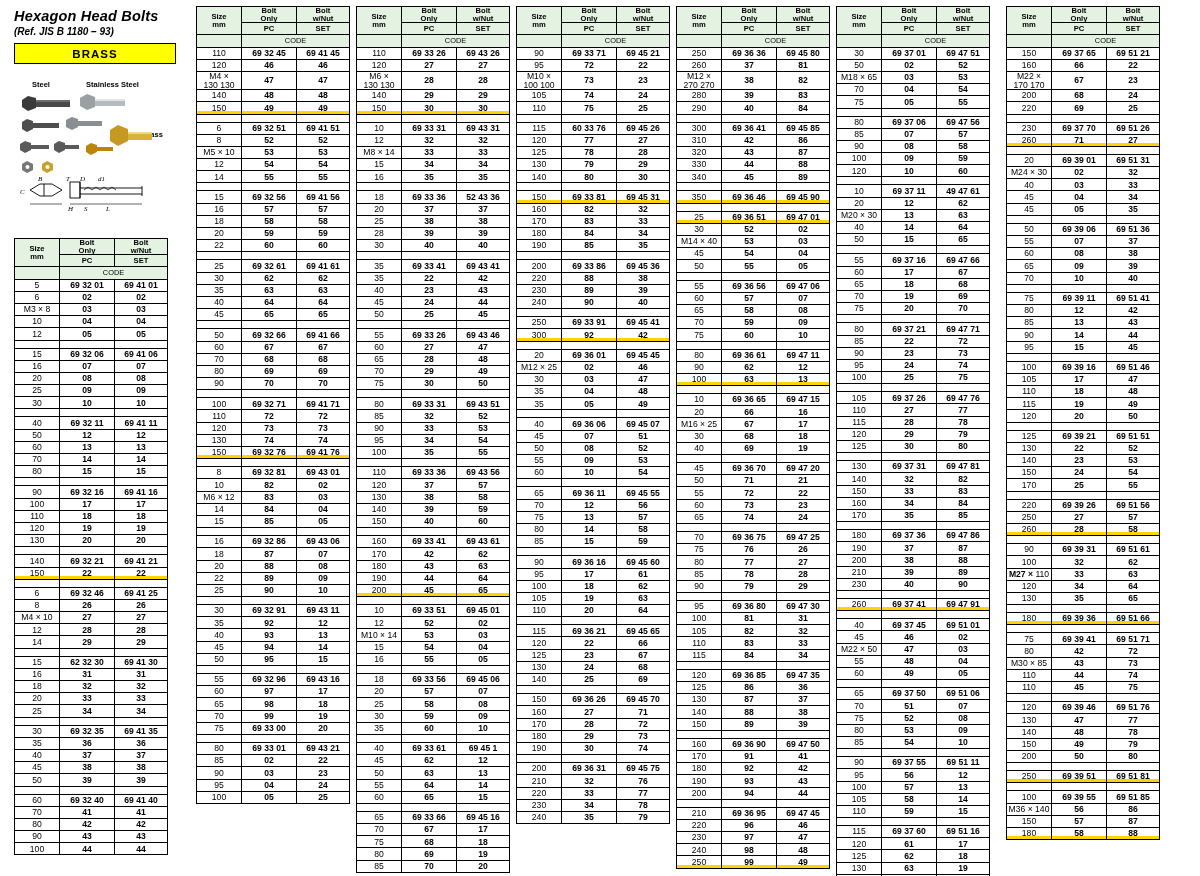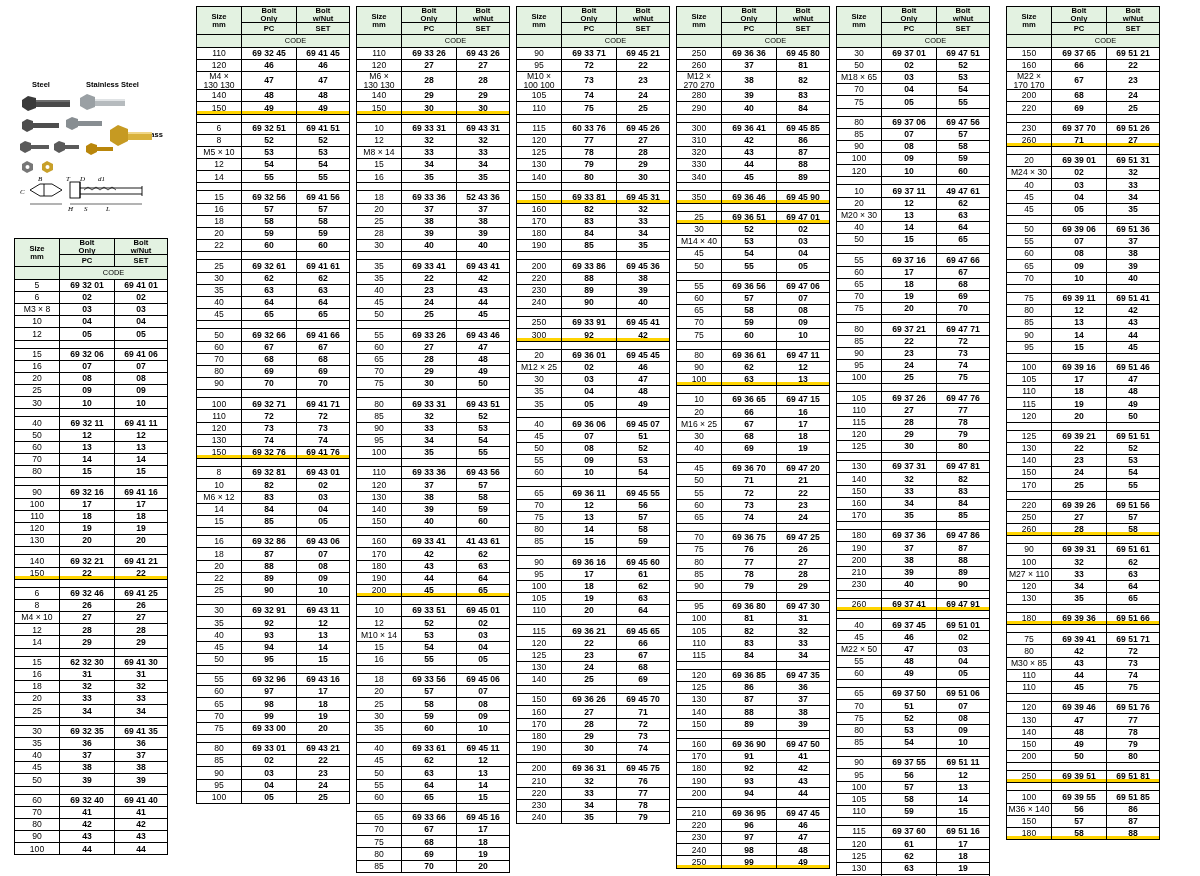--- a/index.html
+++ b/index.html
@@ -39,20 +39,25 @@
 
   
   tr.gap td{height:7px;border-left:1px solid #000;border-right:1px solid #000;border-top:none;border-bottom:none;}
   .code{font-size:7.4px;font-weight:bold;background:#e3f2e1;}
 </style>
 </head>
 <body>
 
 <div class="page">
 
+  <div class="hdr">
+    <div class="hdr-title">Hexagon Head Bolts</div>
+    <div class="hdr-sub">(Ref. JIS B 1180 – 93)</div>
+    <div class="brass-bar">BRASS</div>
+  </div>
 
   <div class="pic-area">
     <div class="pic-label" style="left:18px;top:2px;">Steel</div>
     <div class="pic-label" style="left:72px;top:2px;">Stainless Steel</div>
     <div class="pic-label" style="left:128px;top:52px;">Brass</div>
 
     <svg width="180" height="150" style="position:absolute;left:0;top:0;">
 
       <g>
         <polygon points="8,22 14,18 22,20 22,30 14,33 8,29" fill="#3a3a3a"></polygon>
@@ -963,21 +968,21 @@
             <td class="v">60</td>
           </tr>
           <tr class="gap">
             <td></td>
             <td></td>
             <td></td>
           </tr>
           <tr class="r">
             <td class="sz"><span style="font-weight:normal"></span>160</td>
             <td class="v">69 33 41</td>
-            <td class="v">41 43 61</td>
+            <td class="v">69 43 61</td>
           </tr>
           <tr class="r">
             <td class="sz"><span style="font-weight:normal"></span>170</td>
             <td class="v">42</td>
             <td class="v">62</td>
           </tr>
           <tr class="r">
             <td class="sz"><span style="font-weight:normal"></span>180</td>
             <td class="v">43</td>
             <td class="v">63</td>
@@ -1053,21 +1058,21 @@
             <td class="v">10</td>
           </tr>
           <tr class="gap">
             <td></td>
             <td></td>
             <td></td>
           </tr>
           <tr class="r">
             <td class="sz"><span style="font-weight:normal"></span>40</td>
             <td class="v">69 33 61</td>
-            <td class="v">69 45 11</td>
+            <td class="v">69 45 1</td>
           </tr>
           <tr class="r">
             <td class="sz"><span style="font-weight:normal"></span>45</td>
             <td class="v">62</td>
             <td class="v">12</td>
           </tr>
           <tr class="r">
             <td class="sz"><span style="font-weight:normal"></span>50</td>
             <td class="v">63</td>
             <td class="v">13</td>
@@ -2462,21 +2467,21 @@
             <td class="sz"><span style="font-weight:normal"></span>90</td>
             <td class="v">69 39 31</td>
             <td class="v">69 51 61</td>
           </tr>
           <tr class="r">
             <td class="sz"><span style="font-weight:normal"></span>100</td>
             <td class="v">32</td>
             <td class="v">62</td>
           </tr>
           <tr class="r">
-            <td class="sz"><span style="font-weight:normal">M27 ×&nbsp;</span>110</td>
+            <td class="sz"><span style="font-weight:bold">M27 ×&nbsp;</span>110</td>
             <td class="v">33</td>
             <td class="v">63</td>
           </tr>
           <tr class="r">
             <td class="sz"><span style="font-weight:normal"></span>120</td>
             <td class="v">34</td>
             <td class="v">64</td>
           </tr>
           <tr class="r">
             <td class="sz"><span style="font-weight:normal"></span>130</td>

